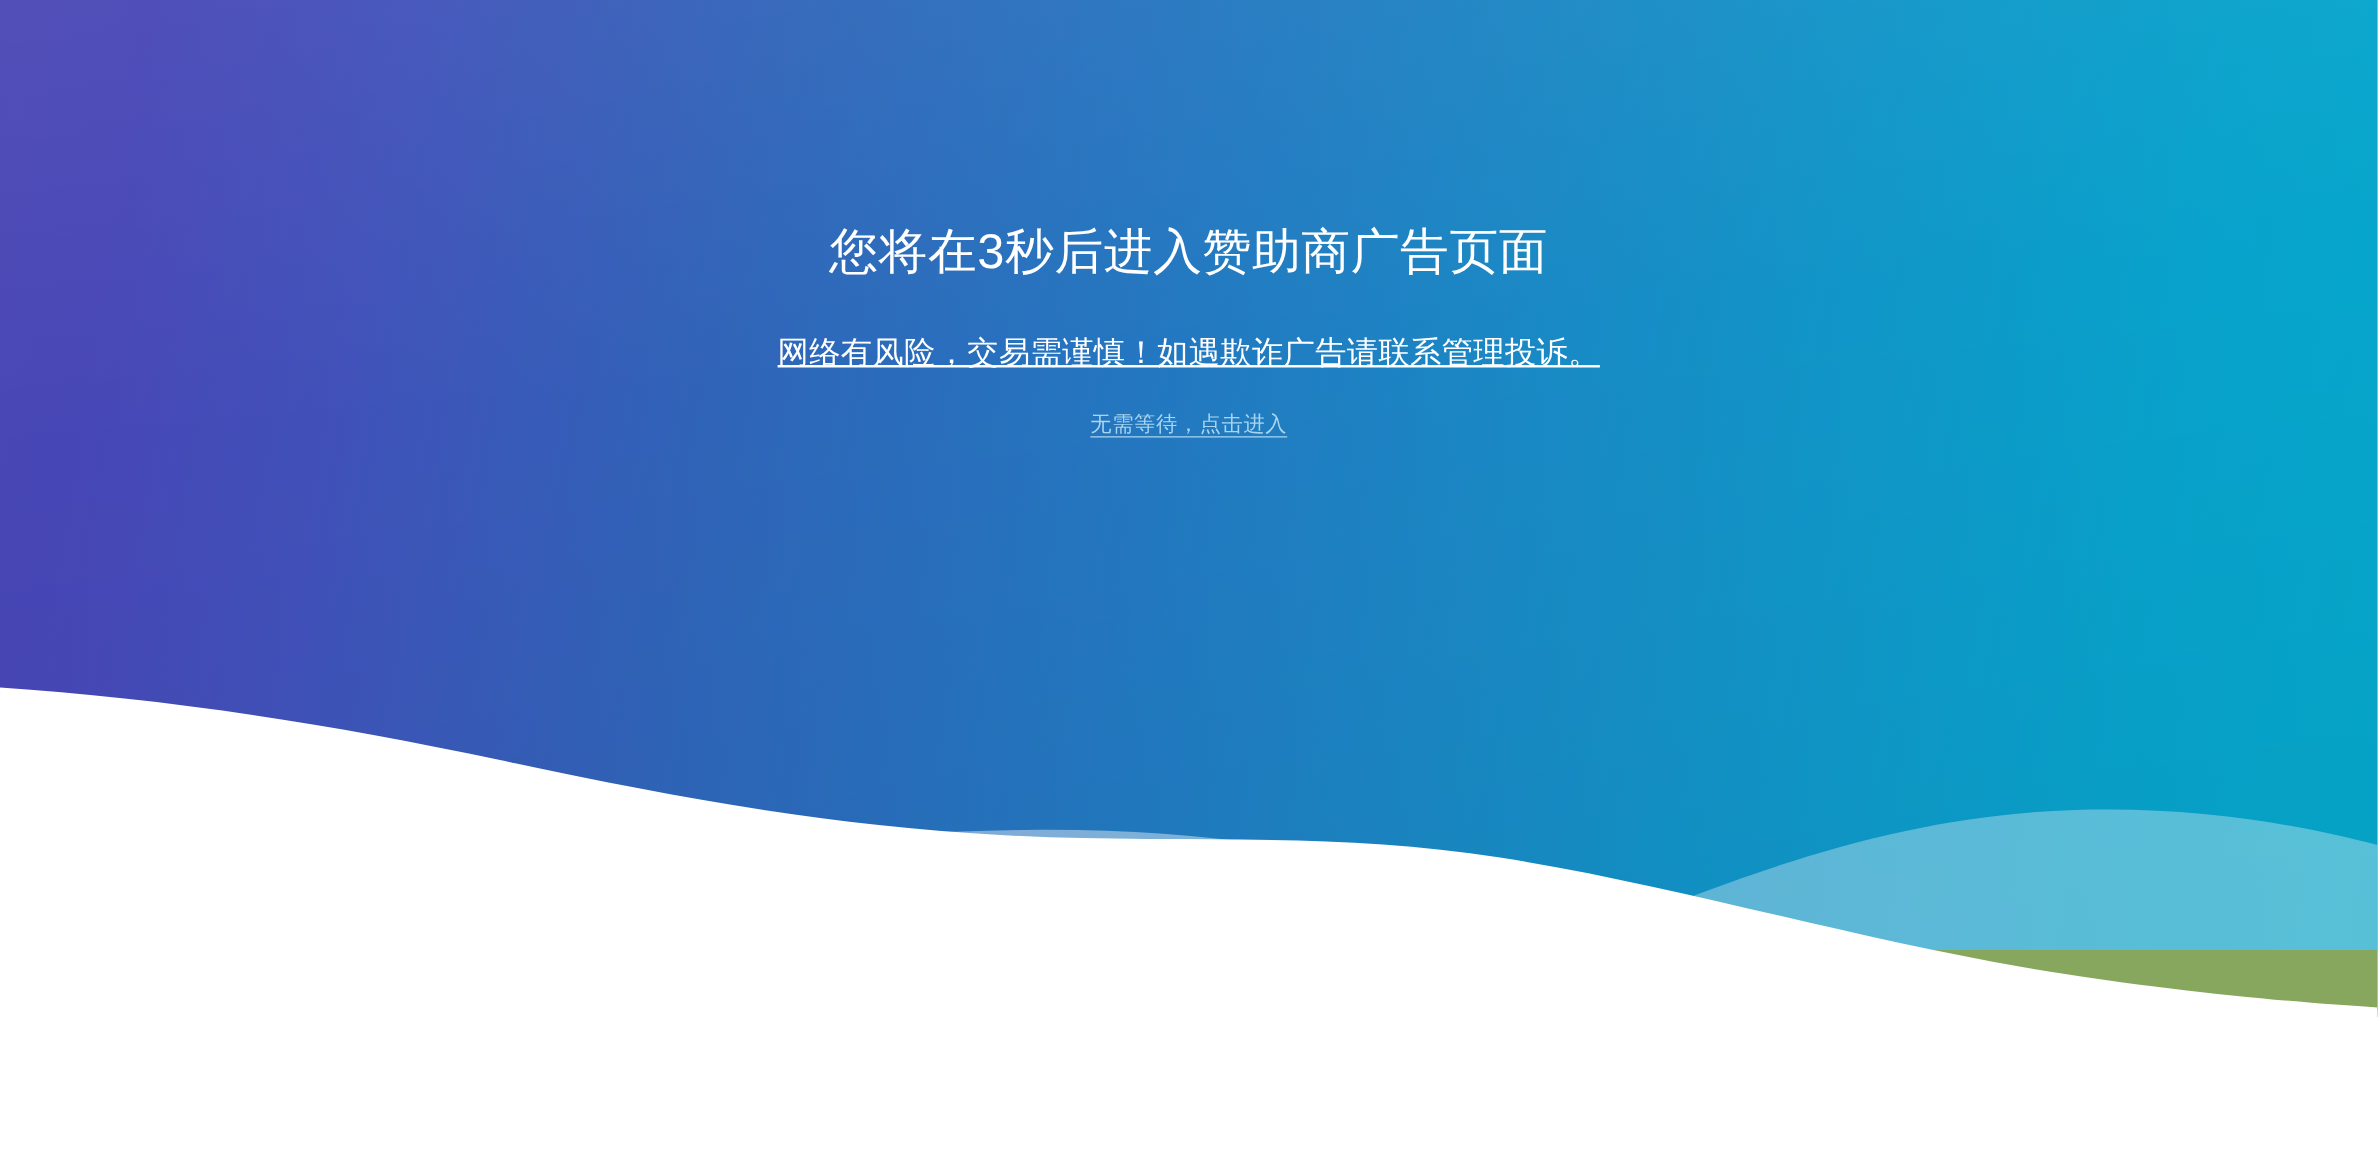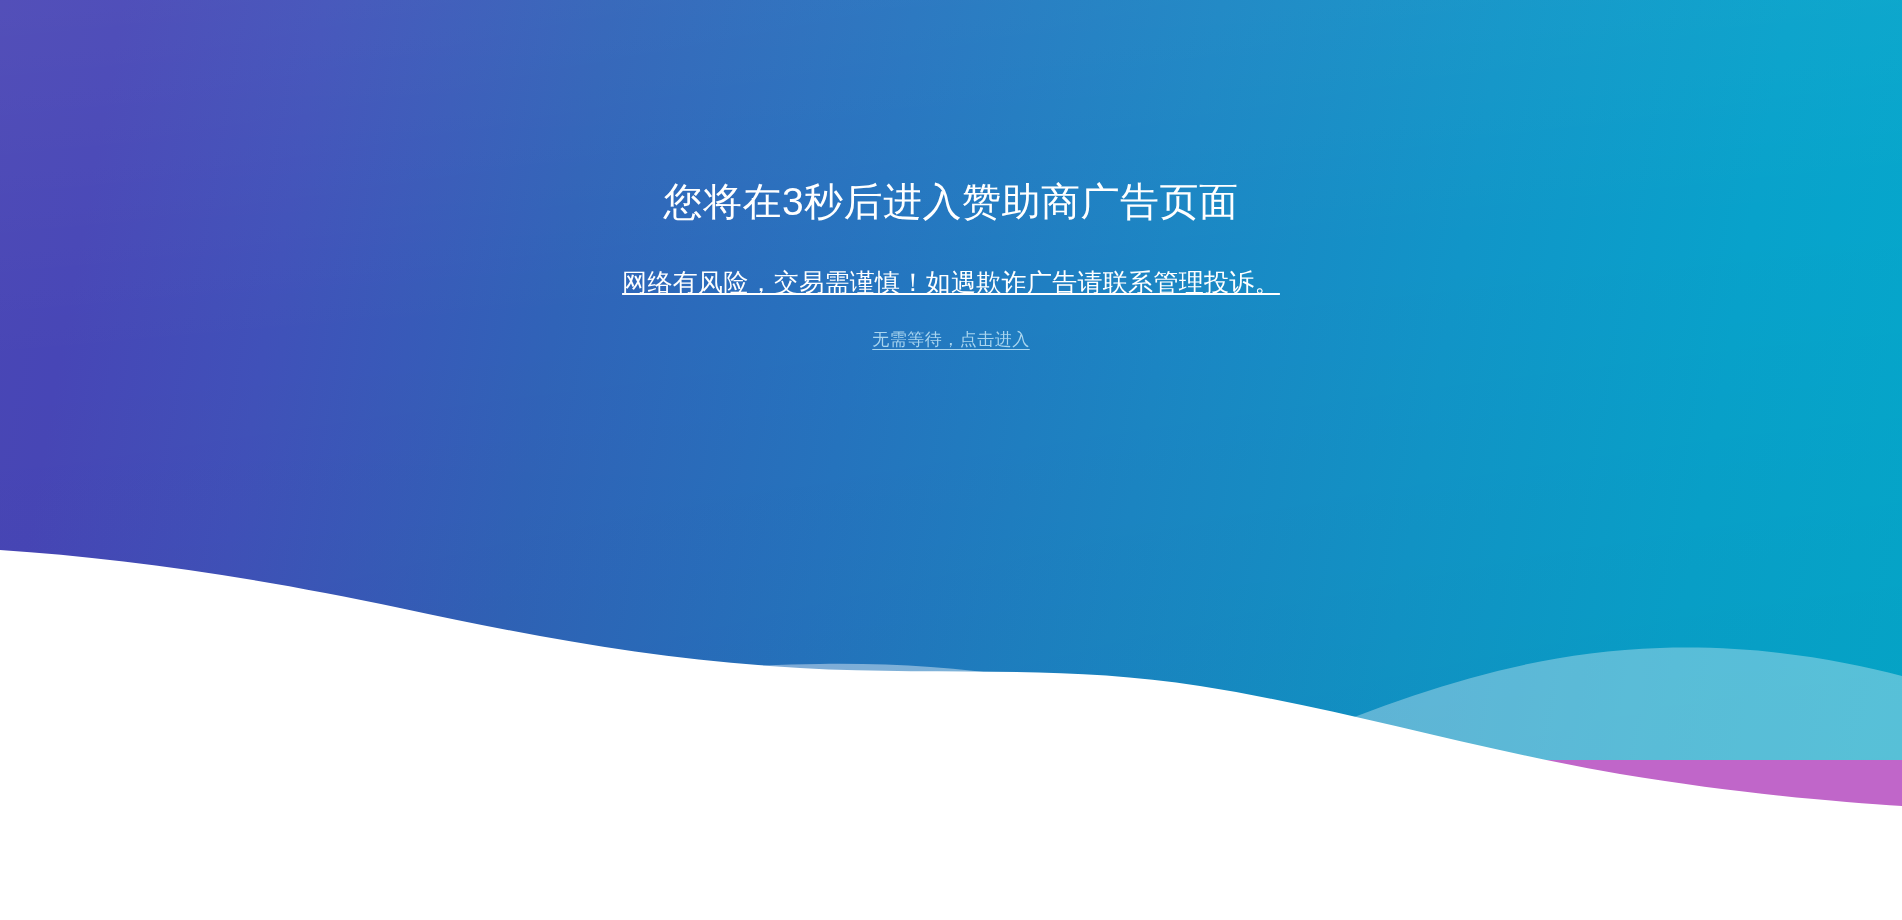--- a/index.html
+++ b/index.html
@@ -9,21 +9,21 @@
     height: 920px;
     overflow: hidden;
     background: #ffffff;
     font-family: "Liberation Sans", "DejaVu Sans", sans-serif;
   }
 
   #page {
     position: relative;
     width: 1902px;
     height: 808px;
-    background: #a21caf;
+    background: #4d7c0f;
     overflow: hidden;
   }
 
   
   #hero {
     position: absolute;
     left: 0;
     top: 0;
     width: 1902px;
     height: 760px;

